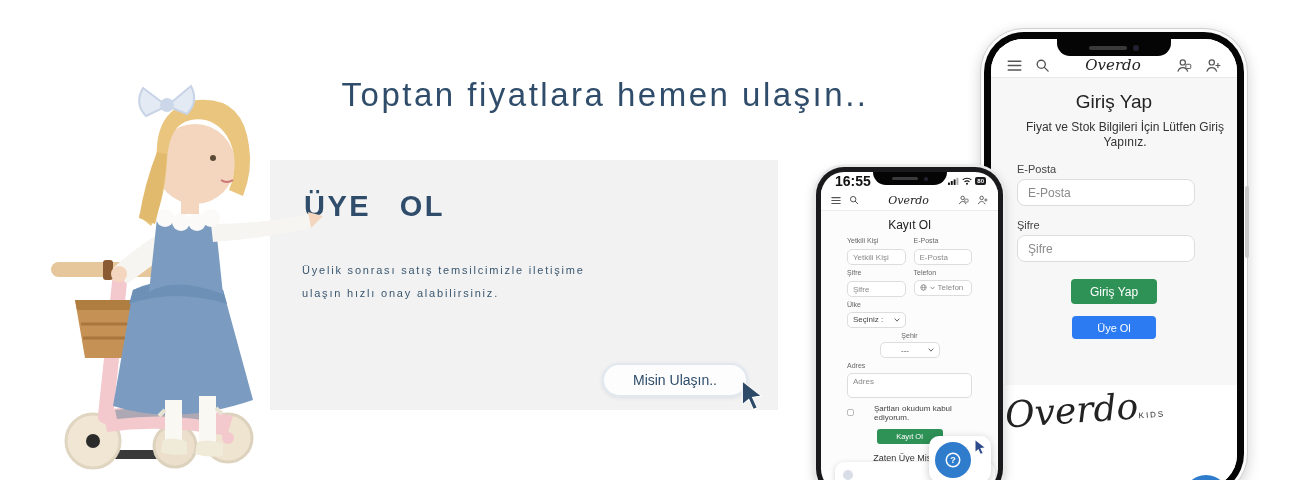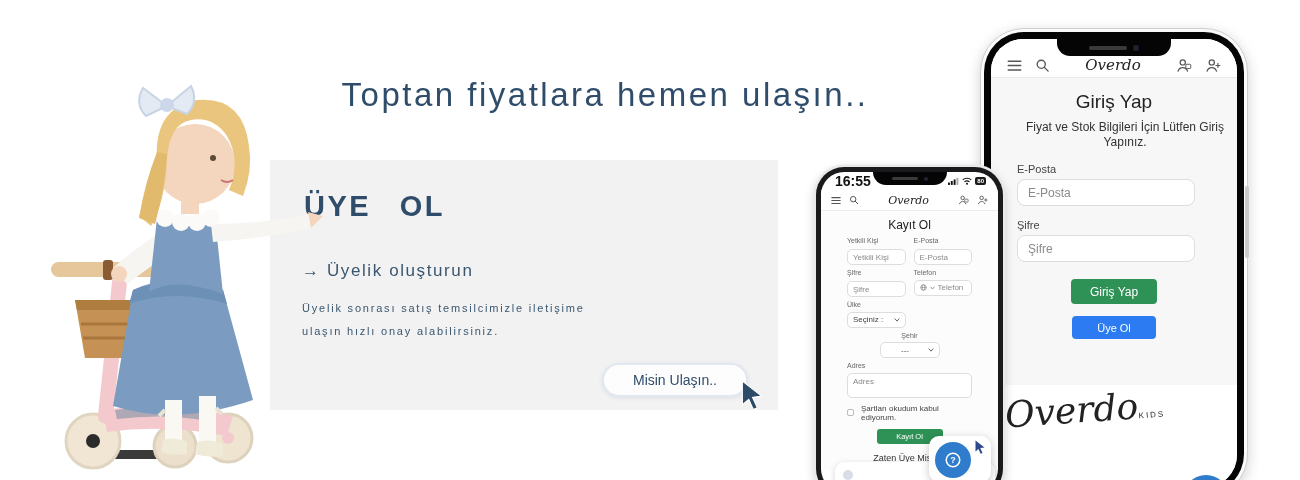--- a/index.html
+++ b/index.html
@@ -81,21 +81,21 @@
   .s-label { font-size:7px; color:#666; line-height:8.5px; }
   .s-input { width:100%; height:16px; border:1px solid #ddd; border-radius:5px; background:#fff;
     padding:0 5px; font-size:8px; color:#333; margin-top:2px; }
   .s-fake { width:100%; height:16px; border:1px solid #ddd; border-radius:5px; background:#fff;
     padding:0 5px; font-size:8px; color:#888; margin-top:2px; display:flex; align-items:center; gap:3px; cursor:pointer; }
   .s-fake .grow { flex:1; }
   .span2 { grid-column:1 / span 2; }
   .center-col { display:flex; flex-direction:column; align-items:center; }
   .half { width:48%; }
   .adres-box { height:25px; align-items:flex-start; padding-top:3px; color:#888; }
-  .terms-row { display:flex; align-items:center; gap:7px; margin-top:6px; justify-content:center; }
+  .terms-row { display:flex; align-items:center; gap:20px; margin-top:6px; justify-content:center; }
   .cb { width:7px; height:7px; border:1px solid #bbb; border-radius:2px; background:#fff; cursor:pointer; flex:0 0 auto; }
   .terms-label { font-size:8px; color:#444; }
   .reg-btn { width:66px; height:15px; border-radius:3px; font-size:7.5px; margin:7px auto 0; }
   .already { text-align:center; font-size:9px; color:#333; margin-top:9px; }
   .login-sm-btn { width:66px; height:13px; border-radius:3px; font-size:7px; margin:6px auto 0; }
 
   
   .chat-widget { position:absolute; left:929px; top:436px; width:62px; height:46px; background:#fff;
     border-radius:10px; box-shadow:0 2px 8px rgba(0,0,0,.22); z-index:5; cursor:pointer; }
   .chat-circle { position:absolute; left:6px; top:6px; width:36px; height:36px; border-radius:50%;
@@ -171,21 +171,20 @@
     <path d="M148 428 Q158 424 172 430 L172 442 Q156 444 146 440 Z" fill="#f0ead9"></path>
     <path d="M182 430 Q194 426 208 432 L208 444 Q192 446 180 442 Z" fill="#f0ead9"></path>
     <path d="M150 398 l-6 6 M201 396 l6 6" stroke="#e8e2d2" stroke-width="4"></path>
   </svg>
 
   <h1 class="hero-title">Toptan fiyatlara hemen ulaşın..</h1>
 
   <section class="panel">
     <h2 class="panel-heading">ÜYE OL</h2>
     <ul class="steps">
-      <li>→ Üyelik oluşturun</li>
     </ul>
     <p class="note"><span>Üyelik sonrası satış temsilcimizle iletişime</span><br><span>ulaşın hızlı onay alabilirsiniz.</span></p>
     <button class="contact-btn">Misin Ulaşın..</button>
     <svg class="contact-cursor" viewBox="0 0 24 28">
       <path d="M3 1 L21 15 L12.5 16.2 L17 26 L13.2 27.6 L9 18 L3 23 Z" fill="#2d4a68" stroke="#fff" stroke-width="1"></path>
     </svg>
   </section>
 
   <div class="phone-lg">
     <div class="frame-lg"></div>

